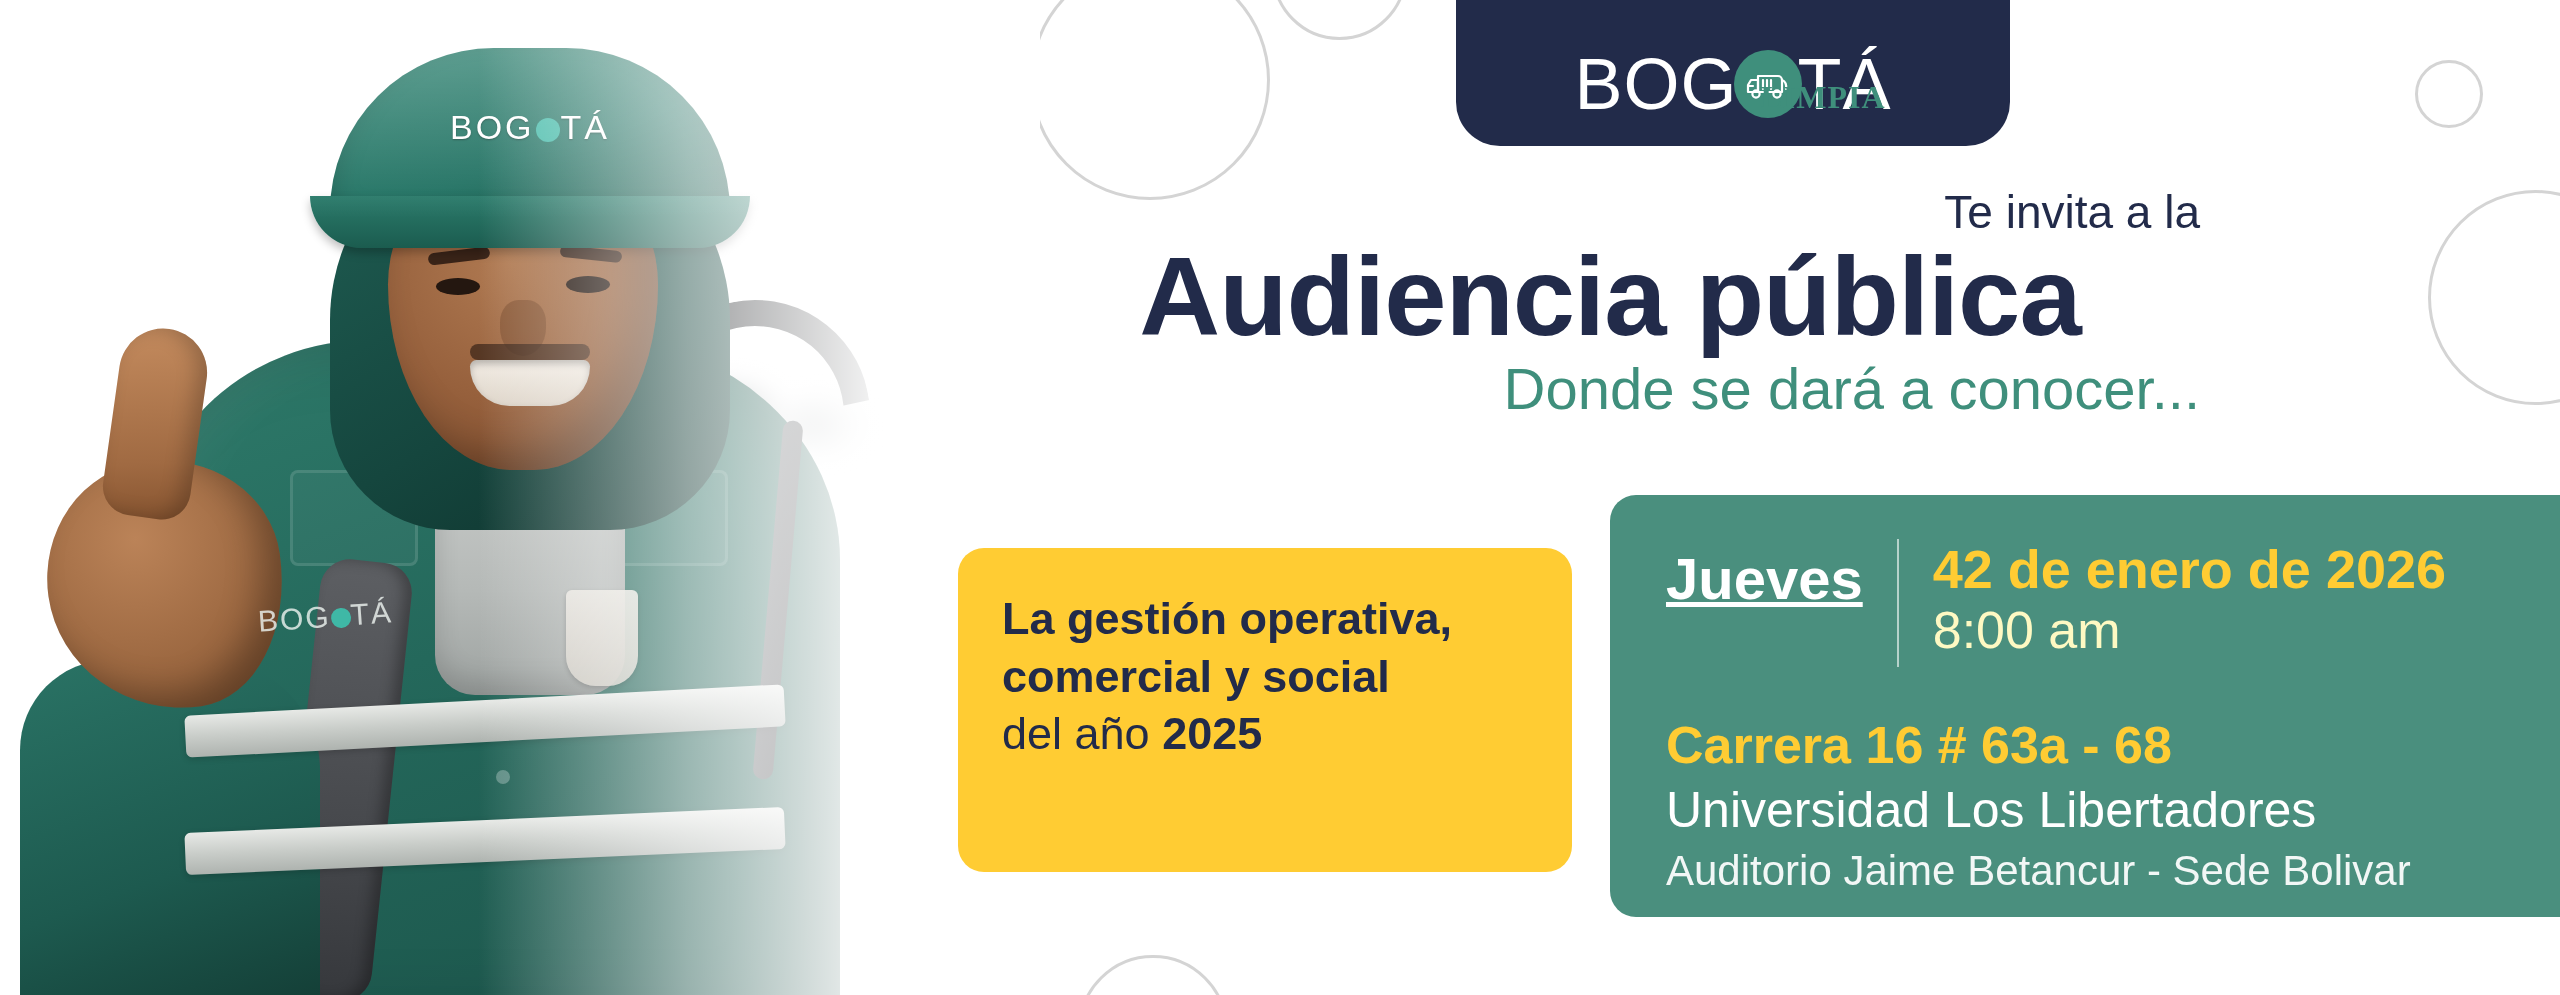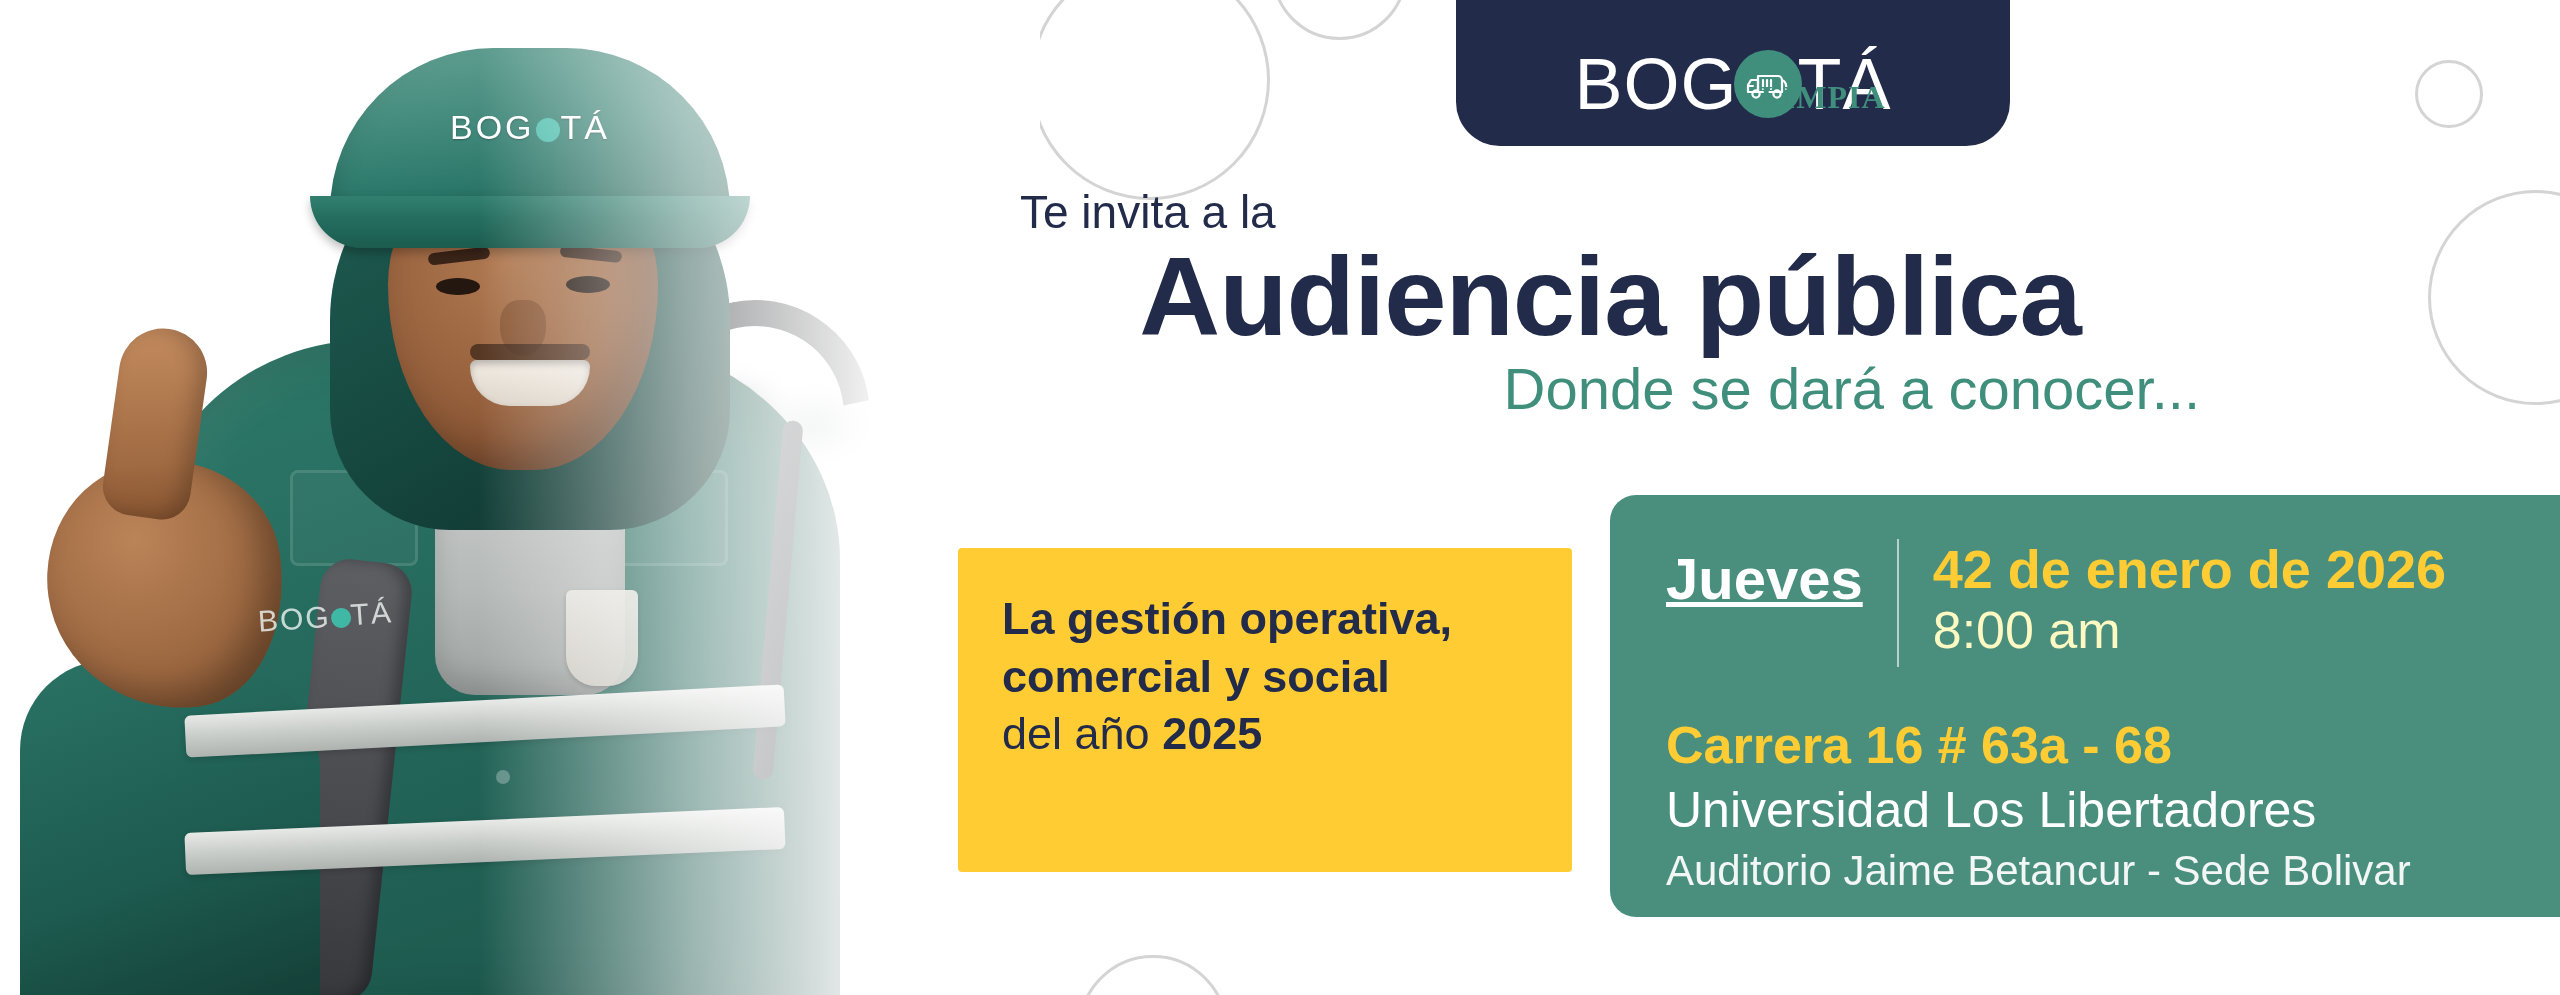--- a/index.html
+++ b/index.html
@@ -273,38 +273,38 @@
   .logo-limpia {
     position:absolute; right:6px; bottom:4px;
     color:#3f8f7c; font-size:32px; font-weight:700; letter-spacing:1px;
     user-select:none;
     font-family:Liberation Serif, serif;
   }
 
   
   #kicker {
     position:absolute; left:1020px; top:185px; width:1180px;
-    text-align:left; color:#222b4a; font-size:46px; font-weight:400;
+    text-align:right; color:#222b4a; font-size:46px; font-weight:400;
   }
   #title {
     position:absolute; left:1020px; top:238px; width:1180px;
     text-align:center; color:#222b4a; font-size:112px; font-weight:700;
     letter-spacing:-1px; line-height:1.05;
   }
   #subtitle {
     position:absolute; left:1020px; top:355px; width:1180px;
     text-align:right; color:#3f8f7c; font-size:58px; font-weight:400;
   }
 
   
   #yellow-card {
     position:absolute; left:958px; top:548px;
     width:614px; height:324px;
     background:#ffcc33;
-    border-radius:4px;
+    border-radius:26px;
     padding:42px 48px 0 44px;
     color:#222b4a;
   }
   #yellow-card p { font-size:45px; line-height:1.28; font-weight:400; }
   #yellow-card .b { font-weight:700; }
 
   
   #green-card {
     position:absolute; left:1610px; top:495px;
     width:1000px; height:422px;

